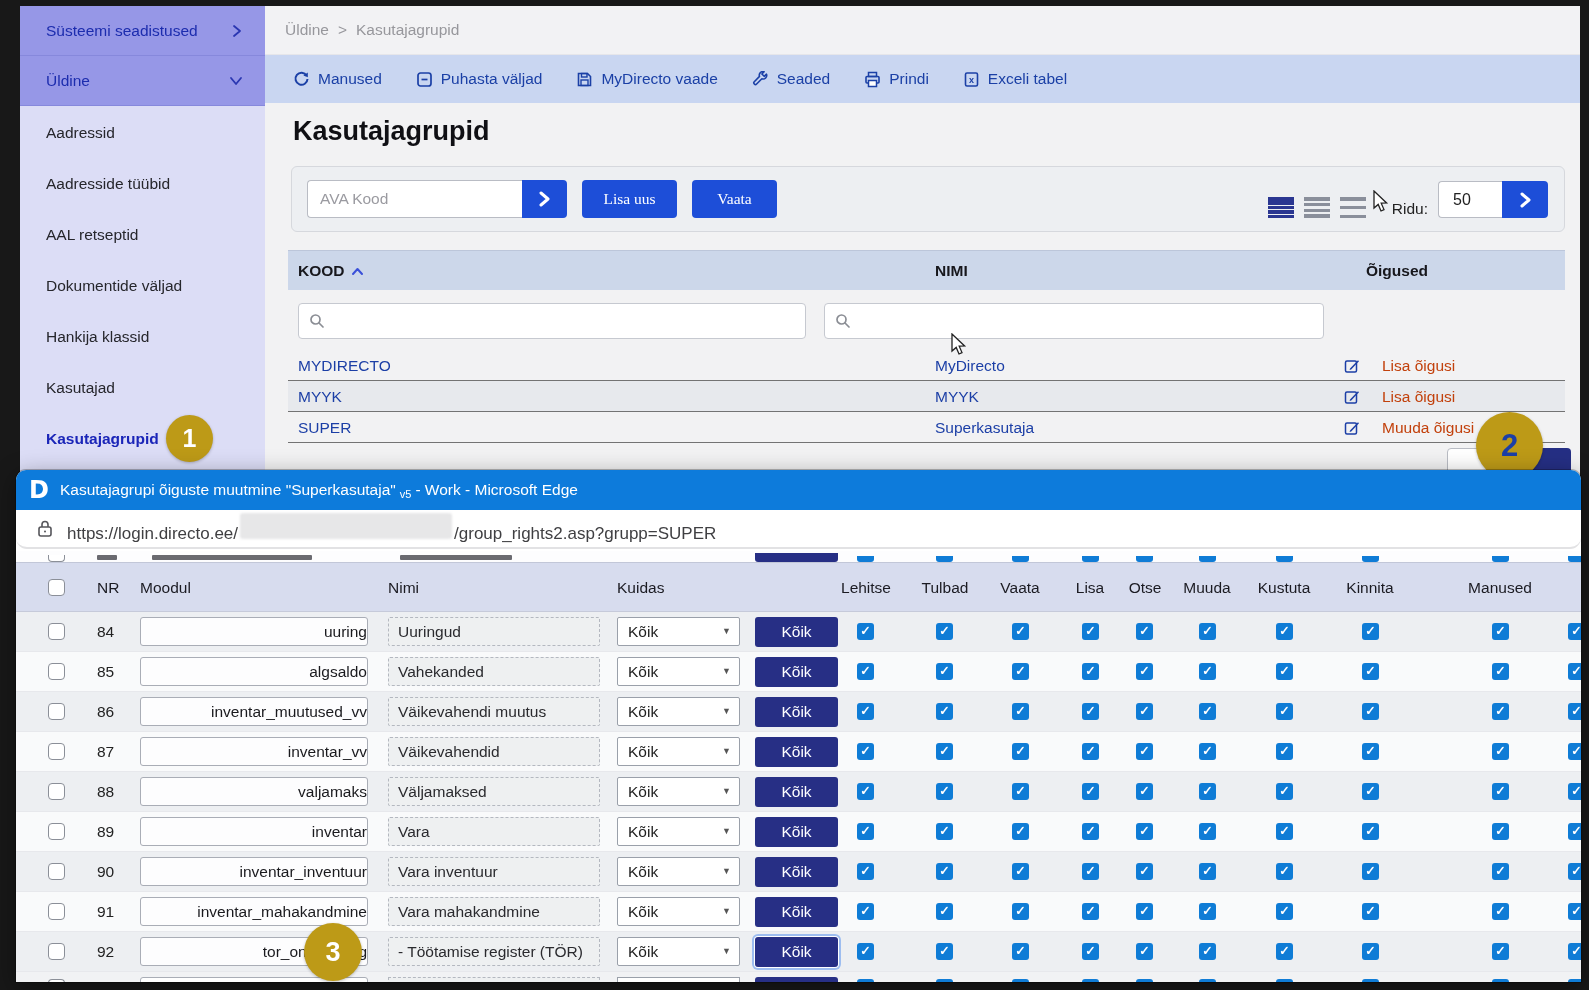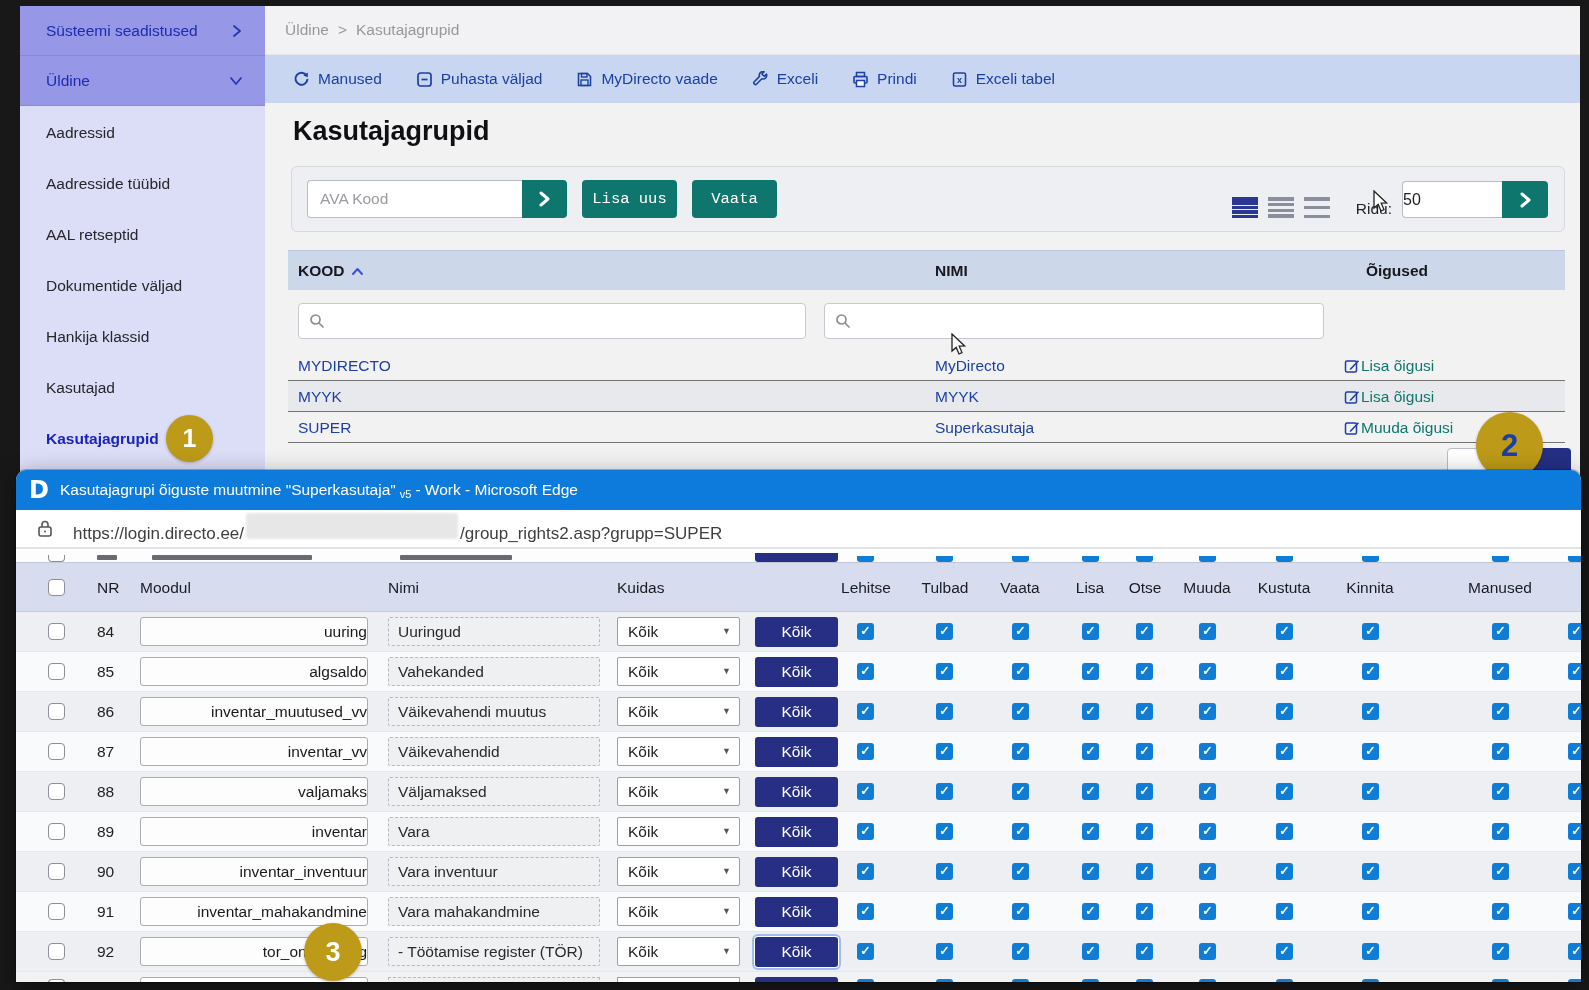--- a/index.html
+++ b/index.html
@@ -56,36 +56,36 @@
     background: #edeff2; border: 1px solid #d6d8dd; border-radius: 6px;
   }
   .fp-left { position: absolute; left: 15px; top: 13px; display: flex; align-items: center; }
   .ava-input {
     width: 215px; height: 38px; border: 1px solid #b9bcc4; border-right: none;
     border-radius: 4px 0 0 4px; padding-left: 12px; font-size: 15.5px;
     font-family: "Liberation Sans", sans-serif; color: #333; background: #fff;
   }
   .ava-input::placeholder { color: #9a9aa0; }
   .btn-navy {
-    background: #0f766e; color: #fff; border: none; border-radius: 4px;
-    font-size: 15.5px; font-family: Liberation Mono, monospace; cursor: pointer;
+    background: #1d4ed8; color: #fff; border: none; border-radius: 4px;
+    font-size: 15.5px; font-family: Liberation Serif, serif; cursor: pointer;
     display: flex; align-items: center; justify-content: center;
   }
   .btn-go { width: 45px; height: 38px; border-radius: 0 4px 4px 0; }
   .btn-lisa { width: 95px; height: 38px; margin-left: 15px; }
   .btn-vaata { width: 85px; height: 38px; margin-left: 15px; }
   .fp-right { position: absolute; right: 16px; top: 14px; display: flex; align-items: flex-end; }
   .density { display: flex; gap: 10px; margin-right: 26px; }
   .density span { display: flex; flex-direction: column; justify-content: space-between; width: 26px; height: 21px; cursor: pointer; }
   .density i { display: block; height: 3.5px; background: #8a8f9b; }
   .density span.active i { background: #2a3691; }
   .ridu-label { font-size: 15.5px; color: #222; margin-right: 10px; }
   .ridu-input {
-    width: 100px; height: 37px; border: 1px solid #b9bcc4; border-right: none; border-radius: 4px 0 0 4px;
-    font-size: 16px; font-family: "Liberation Sans", sans-serif; color: #222; background: #fff;
+    width: 64px; height: 37px; border: 1px solid #b9bcc4; border-right: none; border-radius: 4px 0 0 4px;
+    padding-left: 14px; font-size: 16px; font-family: "Liberation Sans", sans-serif; color: #222; background: #fff;
   }
   .btn-ridu { width: 46px; height: 37px; border-radius: 0 4px 4px 0; }
 
   
   .gt { position: absolute; left: 23px; width: 1277px; top: 244px; }
   .gt-header {
     position: relative; height: 40px; background: #ccd7ea; border-top: 1px solid #bcc6da;
     font-size: 15.5px; font-weight: bold; color: #17171c;
   }
   .gt-header > div { position: absolute; top: 0; height: 40px; display: flex; align-items: center; gap: 6px; }
@@ -94,21 +94,21 @@
   .gt-search {
     position: absolute; top: 13px; height: 36px; background: #fff; border: 1px solid #c6c9d0; border-radius: 4px;
     display: flex; align-items: center; padding-left: 10px;
   }
   .gs1 { left: 10px; width: 508px; } .gs2 { left: 536px; width: 500px; }
   .gt-rows { position: relative; }
   .g-row { position: relative; height: 31px; border-bottom: 1px solid #737373; font-size: 15.5px; }
   .g-row.alt { background: #e7e9ed; }
   .g-row > span, .g-row > a { position: absolute; top: 0; line-height: 31px; color: #1c3fa6; cursor: pointer; text-decoration: none; }
   .g-kood { left: 10px; } .g-nimi { left: 647px; }
-  .g-action { position: absolute; left: 1056px; top: 0; height: 31px; display: flex; align-items: center; gap: 1px; color: #0f766e; cursor: pointer; }
+  .g-action { position: absolute; left: 1056px; top: 0; height: 31px; display: flex; align-items: center; gap: 22px; color: #c2410c; cursor: pointer; }
   .g-action span { font-size: 15.5px; }
   .main-bottom-partial { position: absolute; left: 1182px; top: 442px; display: flex; }
   .mbp-input { width: 76px; height: 30px; background: #fff; border: 1px solid #b9bcc4; border-radius: 4px 0 0 4px; }
   .mbp-btn { width: 48px; height: 30px; background: #252f84; border-radius: 0 4px 4px 0; }
 
   .cursor { position: absolute; z-index: 40; }
 
   
   .popup {
     position: absolute; left: 16px; top: 470px; width: 1565px; height: 512px;
@@ -116,22 +116,22 @@
     box-shadow: 0 0 0 1px rgba(0,0,0,.25), 0 6px 24px rgba(0,0,0,.4);
   }
   .pp-titlebar {
     height: 40px; background: #0d7bdb; display: flex; align-items: center; gap: 11px; padding-left: 13px;
     color: #fff; font-size: 15.5px;
   }
   .pp-logo { font-weight: 800; font-size: 24px; color: #fff; font-family: "DejaVu Sans", sans-serif; line-height: 1; }
   .pp-title .ver { font-size: 11px; vertical-align: -3px; margin: 0 4px; }
   .pp-urlbar {
     height: 39px; background: #fff; border-bottom: 2px solid #e2e2e4;
-    display: flex; align-items: center; gap: 20px; padding-left: 21px;
-    font-size: 17px; color: #3f3f42;
+    display: flex; align-items: center; gap: 14px; padding-left: 21px;
+    font-size: 17px; color: #3f3f42; border-radius: 11px;
   }
   .url-blur { display: inline-block; width: 212px; height: 26px; background: #e7e7e8; border-radius: 3px; margin: 0 2px; filter: blur(1px); }
   .pp-body { position: absolute; left: 0; right: 0; top: 81px; bottom: 0; background: #fff; }
   .pp-vline { position: absolute; left: 24px; top: 0; bottom: 0; width: 1px; background: #cfd2da; }
 
   
   .col-cb { left: 32px; } .col-nr { left: 81px; } .col-mod { left: 124px; text-align: right; }
   .col-nimi { left: 372px; } .col-kui { left: 601px; } .col-all { left: 739px; }
   .pcc1 { left: 841px; } .pcc2 { left: 920px; } .pcc3 { left: 996px; }
   .pcc4 { left: 1066px; } .pcc5 { left: 1120px; } .pcc6 { left: 1183px; }
@@ -281,21 +281,21 @@
               <path d="M2.5 2.5h9l3 3v9h-12z" fill="none" stroke="#1b40a6" stroke-width="1.6"></path>
               <rect x="5" y="9" width="7" height="5.5" fill="none" stroke="#1b40a6" stroke-width="1.4"></rect>
               <rect x="5.5" y="2.5" width="5.5" height="3.5" fill="none" stroke="#1b40a6" stroke-width="1.4"></rect>
             </svg>
           <span>MyDirecto vaade</span>
         </div>
         <div class="tb-item">
           <svg width="17" height="17" viewBox="0 0 17 17">
               <path d="M14.5 3.2a3.6 3.6 0 0 1-4.6 4.6L4.6 13a1.6 1.6 0 0 1-2.3-2.3l5.2-5.3a3.6 3.6 0 0 1 4.6-4.6L9.9 3l2.3 2.3z" fill="none" stroke="#1b40a6" stroke-width="1.6" stroke-linejoin="round"></path>
             </svg>
-          <span>Exceli</span>
+          <span>Seaded</span>
         </div>
         <div class="tb-item">
           <svg width="17" height="17" viewBox="0 0 17 17">
               <rect x="4.5" y="1.5" width="8" height="4" fill="none" stroke="#1b40a6" stroke-width="1.5"></rect>
               <rect x="2" y="5.5" width="13" height="6.5" rx="1" fill="none" stroke="#1b40a6" stroke-width="1.6"></rect>
               <rect x="4.5" y="9.5" width="8" height="6" fill="#fff" stroke="#1b40a6" stroke-width="1.5"></rect>
             </svg>
           <span>Prindi</span>
         </div>
         <div class="tb-item">

